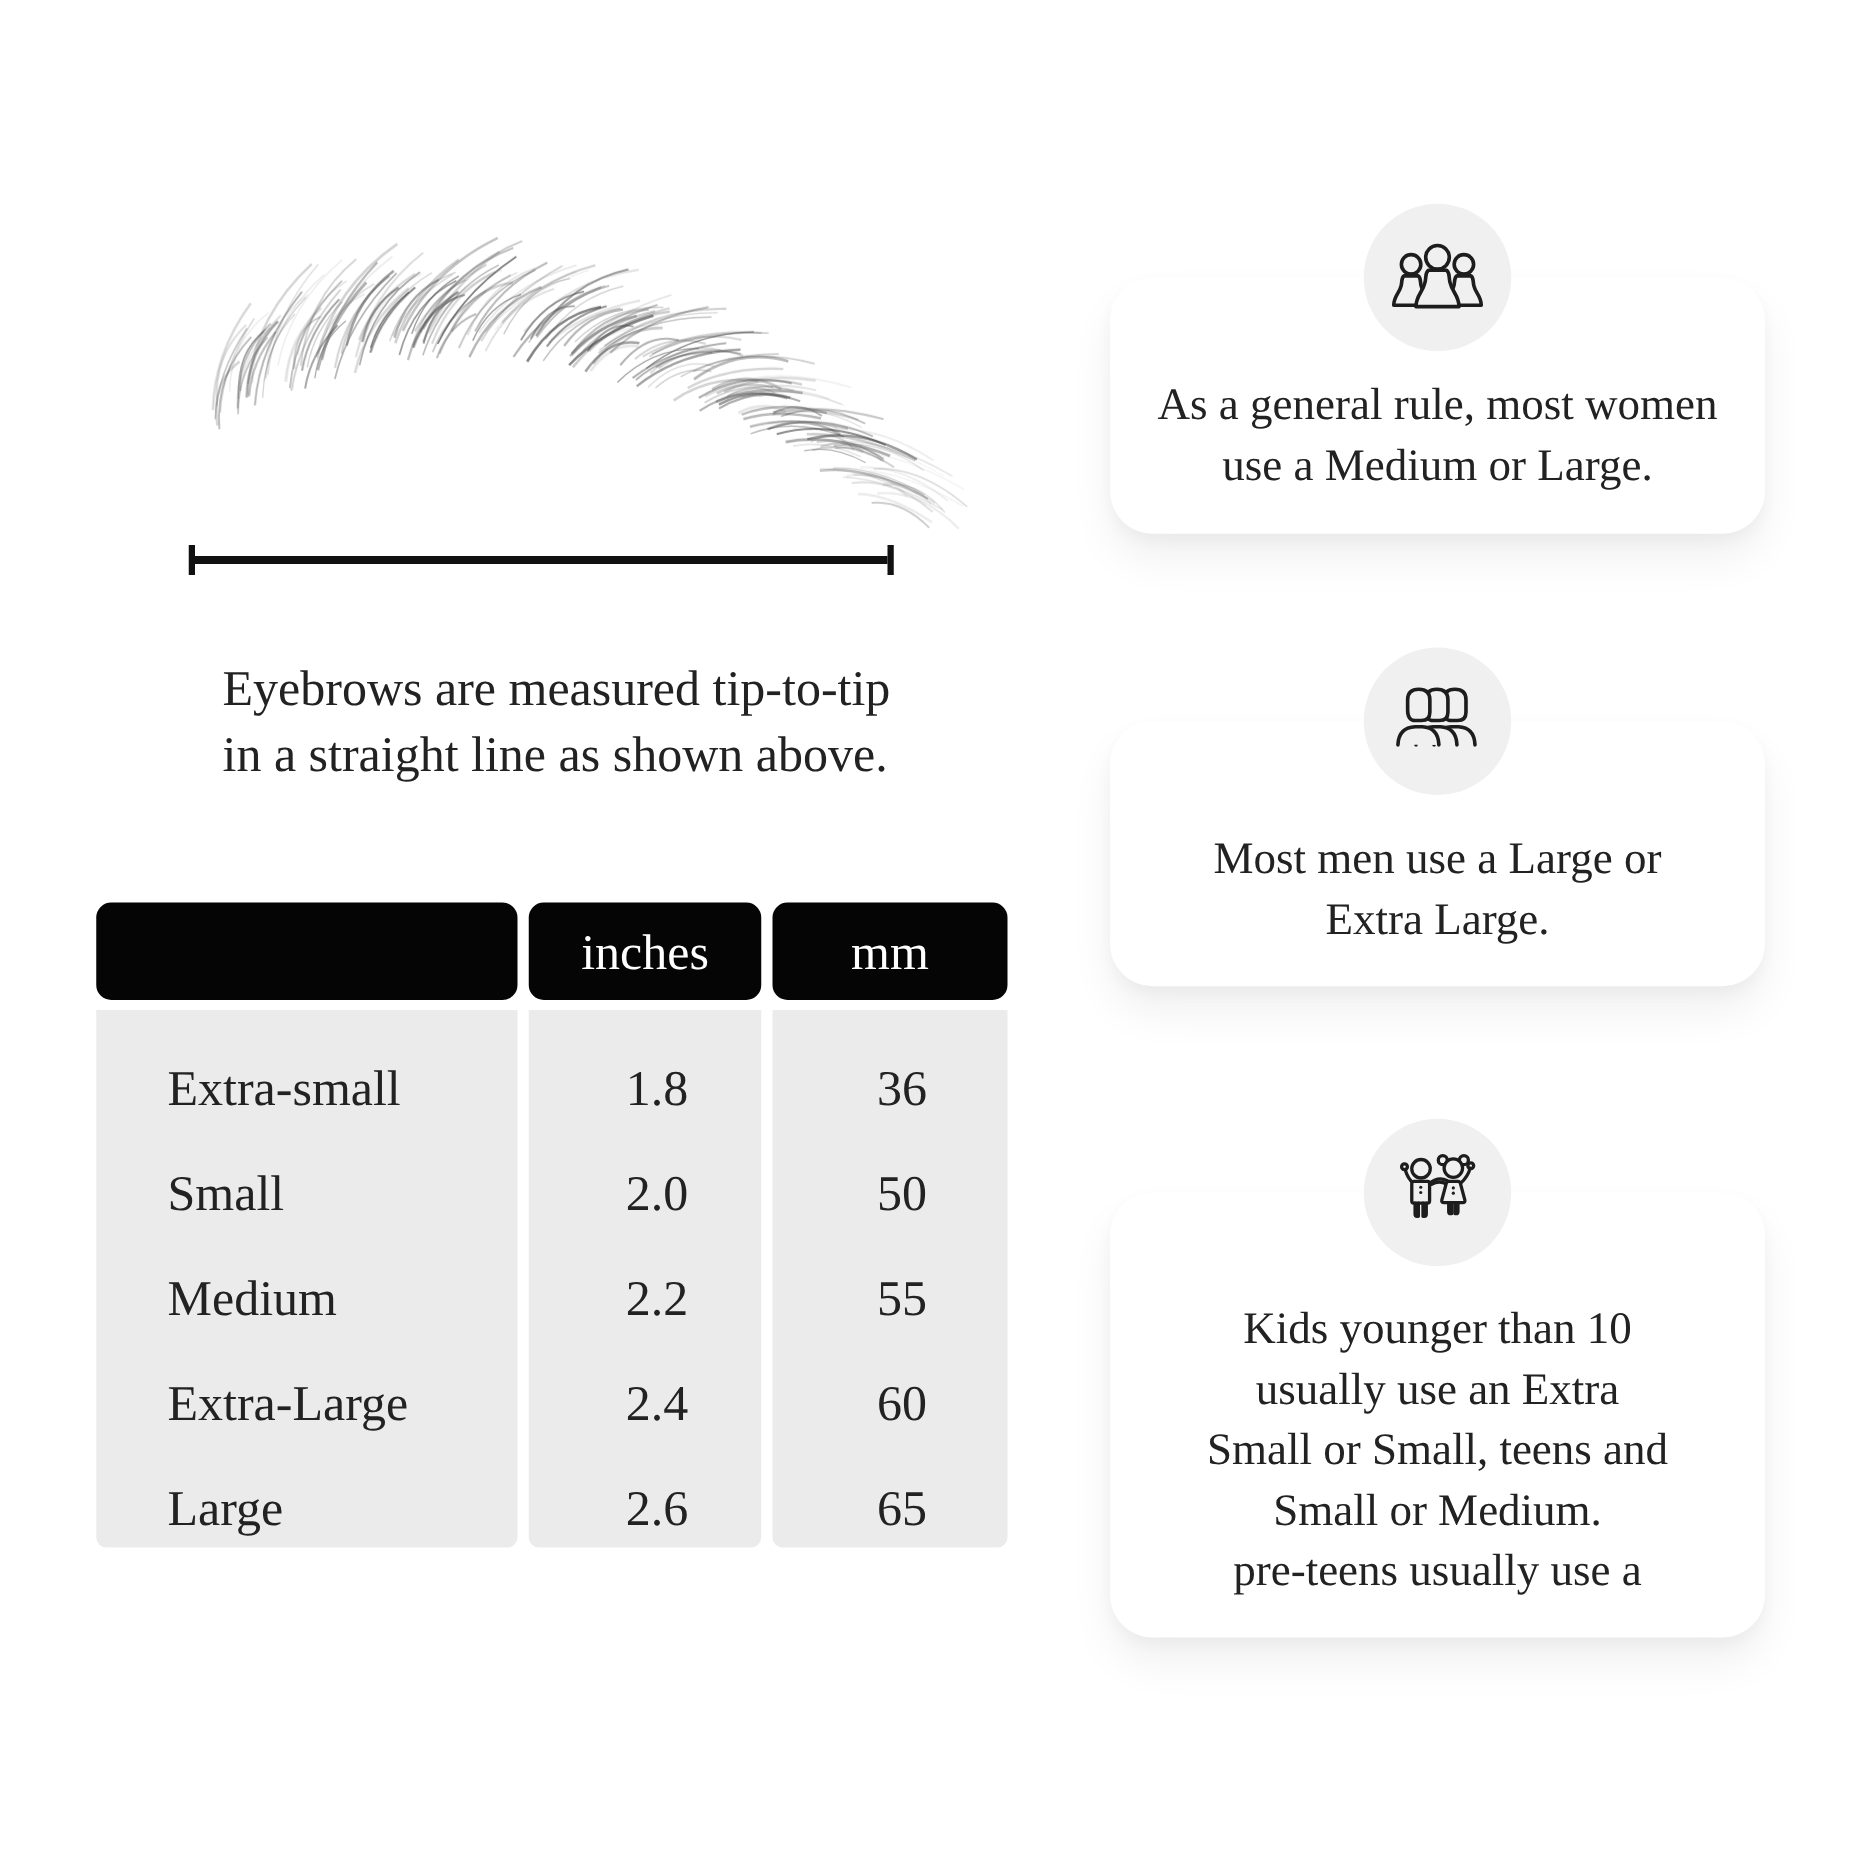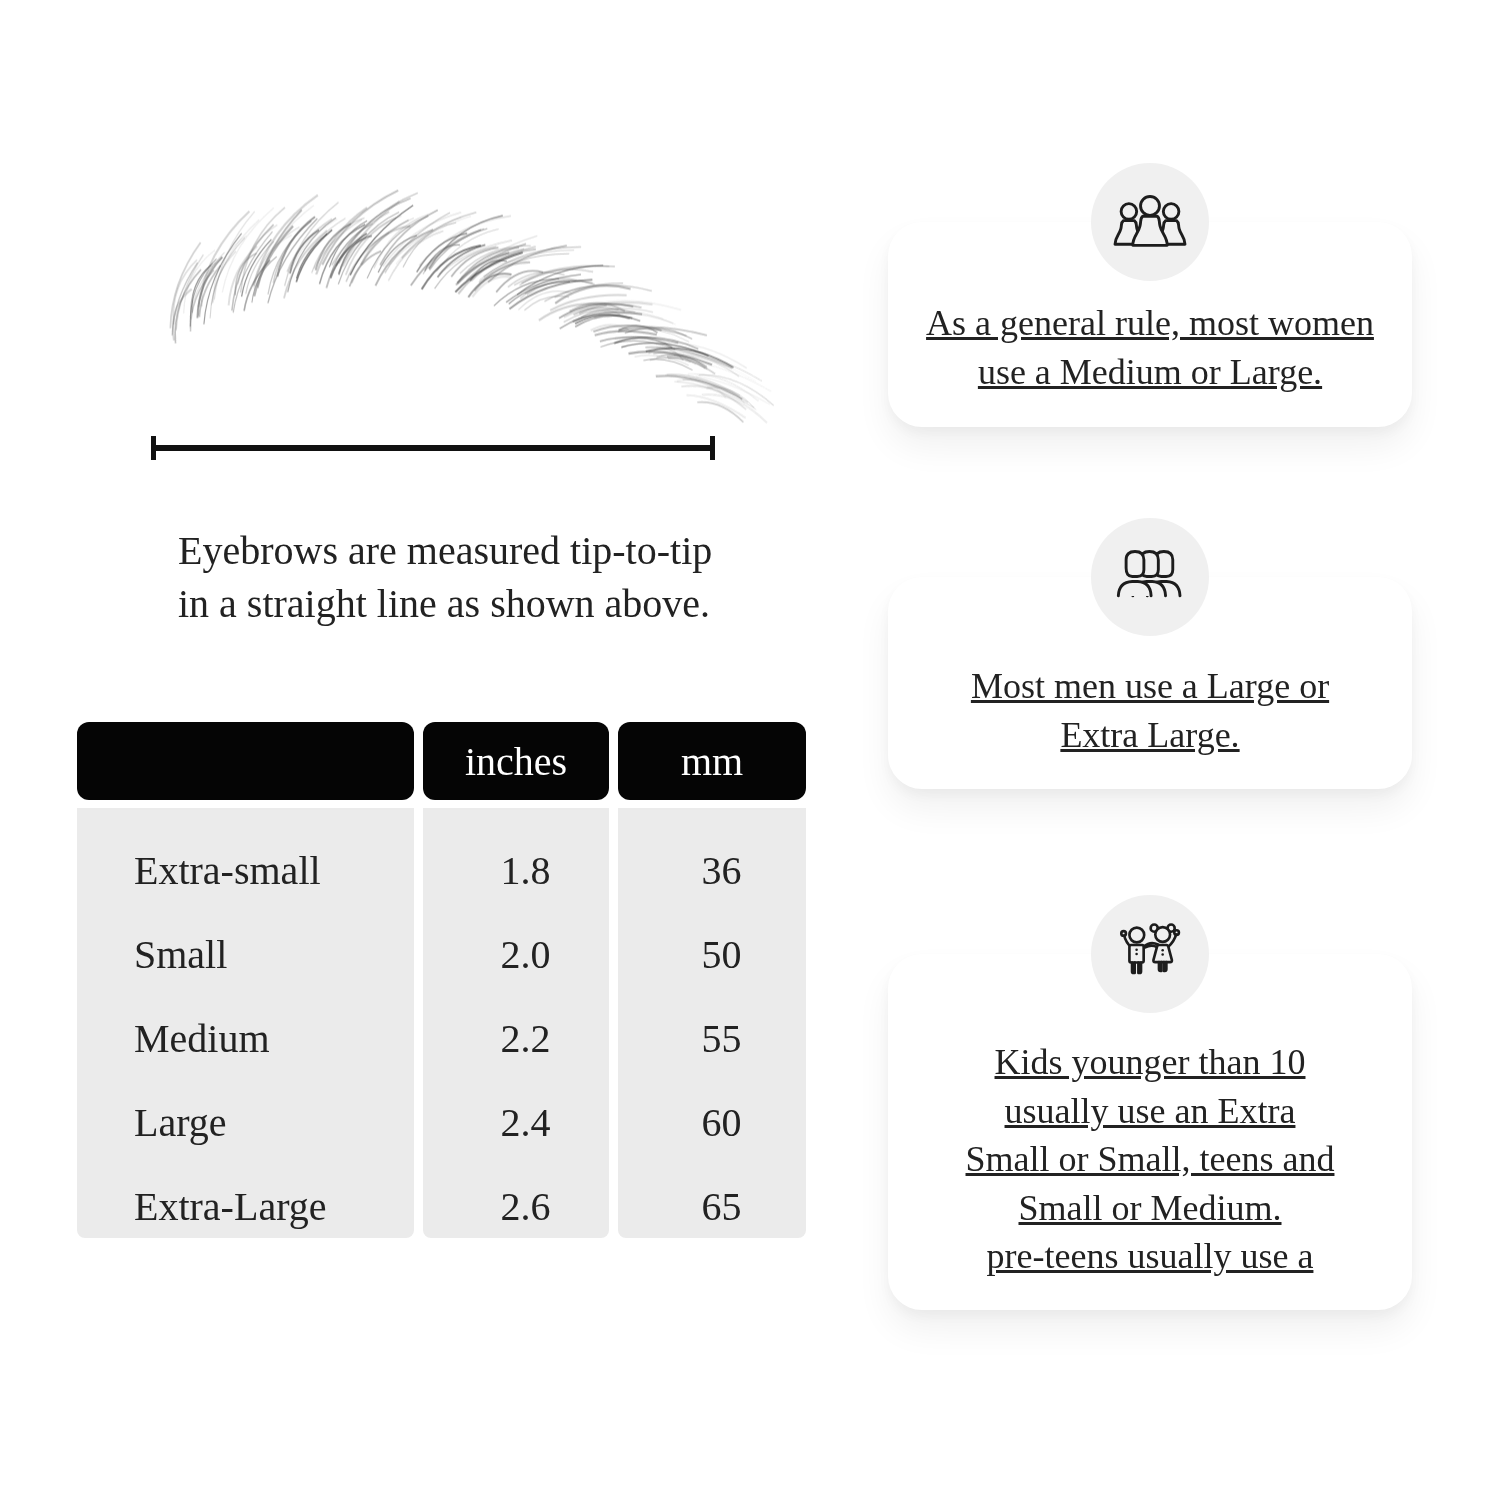--- a/index.html
+++ b/index.html
@@ -45,21 +45,21 @@
   }
   .card.c1{top:222px;height:205px;}
   .card.c2{top:577px;height:212px;}
   .card.c3{top:954px;height:356px;}
   .icon-circle{
     position:absolute;left:50%;top:0;transform:translate(-50%,-50%);
     width:118px;height:118px;border-radius:50%;
     background:var(--circle-bg,#f0f0f0);
     display:flex;align-items:center;justify-content:center;
   }
-  .card-body{text-align:center;font-size:36px;line-height:48.5px;text-decoration:underline;}
+  .card-body{text-align:center;font-size:36px;line-height:48.5px;}
   .c1 .card-body{padding-top:77px;}
   .c2 .card-body{padding-top:85px;}
   .c3 .card-body{padding-top:84px;}
   .card-body div{white-space:nowrap;}
 </style>
 </head>
 <body>
 
 <div class="stage">
 
@@ -291,22 +291,22 @@
     <div class="thead">
       <div class="th"></div>
       <div class="th">inches</div>
       <div class="th">mm</div>
     </div>
     <div class="tbody">
       <div class="tcol labels">
         <div class="cell">Extra-small</div>
         <div class="cell">Small</div>
         <div class="cell">Medium</div>
+        <div class="cell">Extra-Large</div>
         <div class="cell">Large</div>
-        <div class="cell">Extra-Large</div>
       </div>
       <div class="tcol nums">
         <div class="cell">1.8</div>
         <div class="cell">2.0</div>
         <div class="cell">2.2</div>
         <div class="cell">2.4</div>
         <div class="cell">2.6</div>
       </div>
       <div class="tcol nums">
         <div class="cell">36</div>

